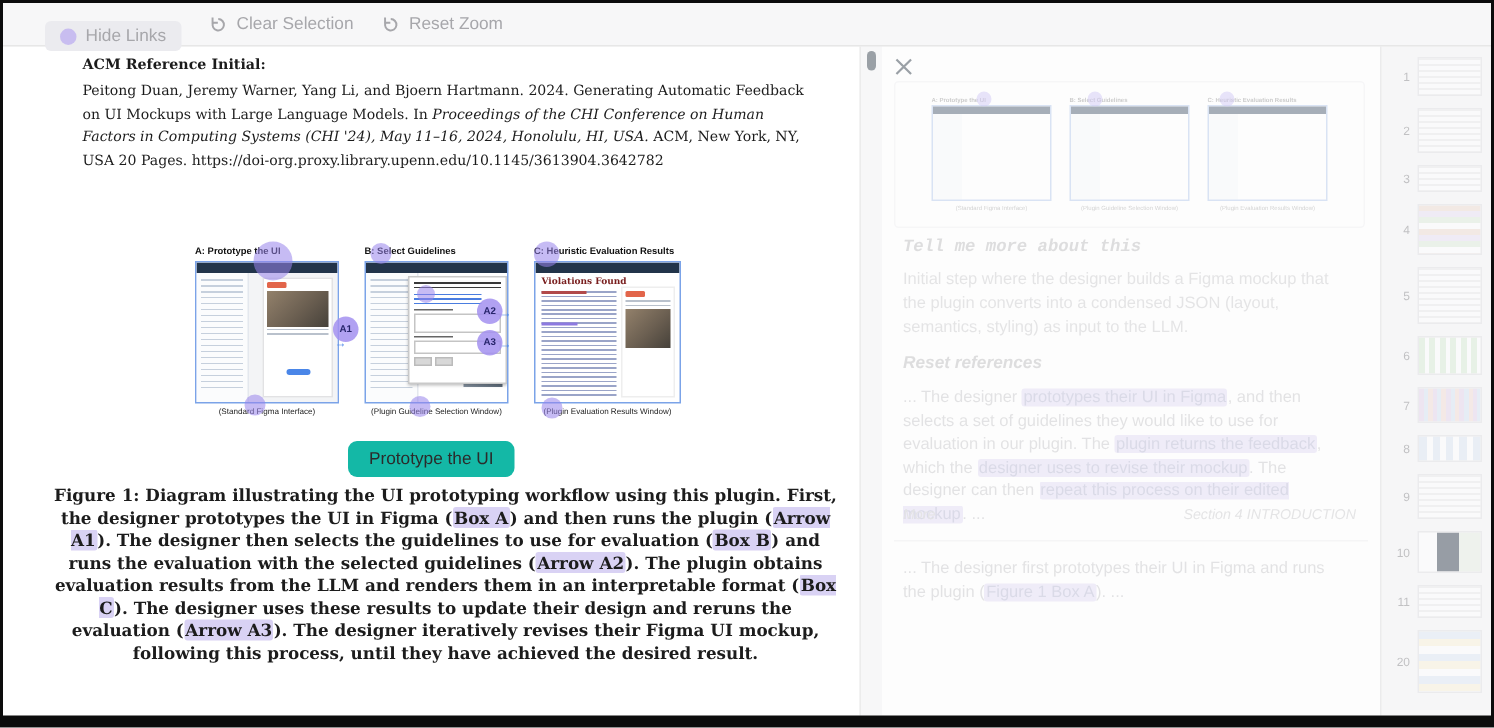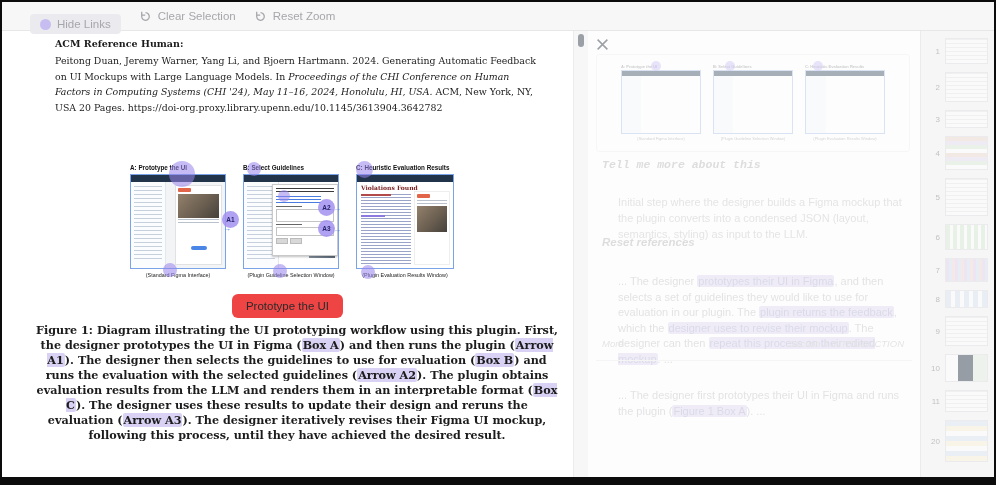--- a/index.html
+++ b/index.html
@@ -68,21 +68,21 @@
   .cpurple{position:absolute;left:4px;top:40px;width:24px;height:2px;background:#8d7ae0;}
   .cright{position:absolute;right:3px;top:16px;width:34px;bottom:3px;background:#fff;border:1px solid #eee;}
   
   .hdot{position:absolute;border-radius:50%;background:rgba(152,131,235,.55);z-index:4;}
   .albl{position:absolute;width:17px;height:17px;border-radius:50%;background:rgba(163,144,240,.85);
         color:#26246b;font-size:6.5px;font-weight:bold;display:flex;align-items:center;
         justify-content:center;z-index:4;}
   .aarr{position:absolute;color:#4a86e8;font-size:8px;z-index:4;}
 
   .chip-row{position:absolute;left:0;right:0;top:264px;text-align:center;}
-  .chip{display:inline-block;background:#ef4444;border-radius:6px;padding:6px 14px;
+  .chip{display:inline-block;background:#14b8a6;border-radius:6px;padding:6px 14px;
         font-size:11.5px;color:#2b2b2b;}
   .caption{position:absolute;left:34px;top:293px;width:522px;margin:0;text-align:center;
         font-family:"DejaVu Serif",serif;font-weight:bold;font-size:11.2px;line-height:15px;color:#1c1c1c;}
   .hl{background:#d9d2f4;border-radius:2px;padding:0 1px;}
   .actions{position:absolute;left:0;right:0;top:398px;display:flex;justify-content:center;gap:22px;}
   .act-btn{display:flex;align-items:center;gap:5px;font-size:11.5px;color:#3a3a3a;
         background:none;border:none;font-family:inherit;}
   .intro{position:absolute;left:44px;top:428px;margin:0;font-size:17.5px;font-weight:400;
         color:#4a7dad;letter-spacing:.5px;}
   .intro a{color:#4a7dad;text-decoration:underline;margin-right:9px;}
@@ -101,21 +101,21 @@
   .mini-row{display:flex;justify-content:center;gap:12px;padding-top:9px;}
   .mini{width:80px;position:relative;}
   .mini-title{font-size:4px;color:#8a8a8a;white-space:nowrap;overflow:hidden;height:6px;font-weight:bold;}
   .mini-shot{height:62px;border:1px solid #aac0e8;background:
         linear-gradient(to right,#f5f7fa 0 25%,#fff 25%);position:relative;}
   .mini-shot::before{content:"";position:absolute;left:0;right:0;top:0;height:5px;background:#31425a;}
   .mini-cap{font-size:4px;color:#9a9a9a;text-align:center;white-space:nowrap;overflow:hidden;margin-top:2px;}
   .mini-dot{position:absolute;width:10px;height:10px;border-radius:50%;
         background:rgba(152,131,235,.5);top:-3px;left:30px;}
   .sp-h{position:absolute;left:14px;margin:0;font-size:11.5px;font-weight:bold;font-style:italic;color:#b2b2b4;}
-  .sp-p{position:absolute;left:14px;width:298px;margin:16px;font-size:11px;line-height:16px;color:#c3c3c6;}
+  .sp-p{position:absolute;left:14px;width:298px;margin:0;font-size:11px;line-height:16px;color:#c3c3c6;}
   .ref{font-size:11px;line-height:15.5px;color:#bfbfc2;}
   .ref .hl{background:#dcd6f2;color:#acaccb;}
   .ref-foot{position:absolute;left:14px;right:16px;display:flex;justify-content:space-between;
         font-size:9.5px;font-style:italic;color:#c2c2c5;}
   .divider{position:absolute;left:8px;right:8px;height:1px;background:#ececee;}
 
   
   .thumbs{position:absolute;left:920px;right:2px;top:30px;bottom:8px;background:#f6f6f7;
         border-left:1px solid #ebebec;padding-top:8px;box-sizing:border-box;}
   .titem{display:flex;align-items:center;margin:0 6px 8px 4px;opacity:.5;}
@@ -155,21 +155,21 @@
         <path d="M12 5a7 7 0 1 1-6.5 4.4" fill="none" stroke="#a7a7ab" stroke-width="2.4"></path>
         <path d="M5 3v6.5h6.5" fill="none" stroke="#a7a7ab" stroke-width="2.4"></path>
       </svg>
     <span>Reset Zoom</span>
   </button>
 </div>
 
 <div class="doc">
 
   <div class="acm">
-    <h4>ACM Reference Human:</h4>
+    <h4>ACM Reference Initial:</h4>
     <p><span>Peitong Duan, Jeremy Warner, Yang Li, and Bjoern Hartmann. 2024. Generating Automatic Feedback on UI Mockups with Large Language Models. In </span><span class="it">Proceedings of the CHI Conference on Human Factors in Computing Systems (CHI '24), May 11–16, 2024, Honolulu, HI, USA.</span><span> ACM, New York, NY, USA 20 Pages. https://doi-org.proxy.library.upenn.edu/10.1145/3613904.3642782</span></p>
   </div>
 
   <div class="fig-row">
 
     <div class="fig-panel p-a">
       <div class="fp-title">A: Prototype the UI</div>
       <div class="fp-shot">
         <div class="bar"></div>
         <div class="side">

